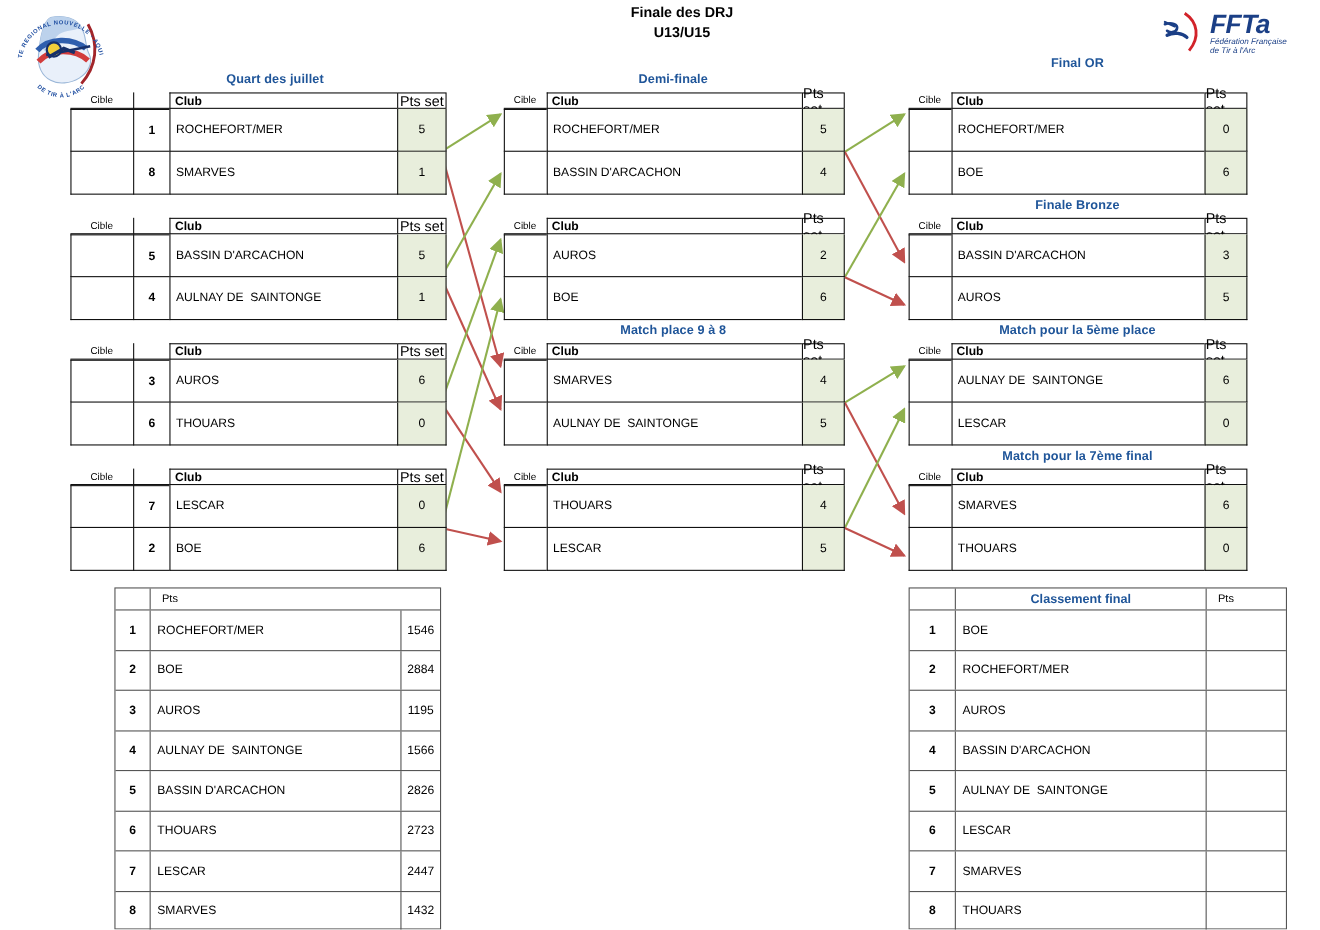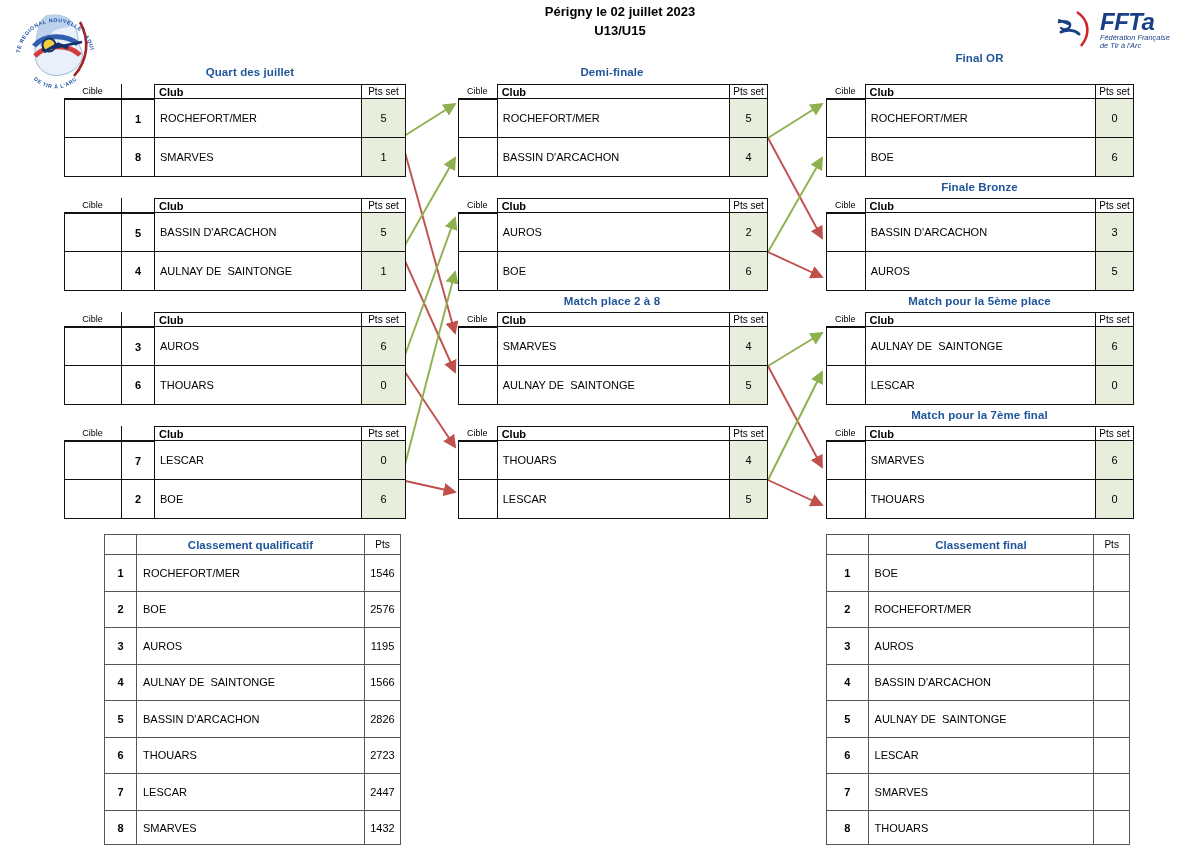--- a/index.html
+++ b/index.html
@@ -38,21 +38,21 @@
     border-left:1px solid #111;border-bottom:1px solid #111;box-sizing:border-box;
   }
   .m-head .h-club{
     border-left:1.6px solid #111;border-top:1.6px solid #111;
     border-bottom:1.6px solid #111;
     font-weight:bold;font-size:11px;display:flex;align-items:center;
     padding-left:4px;box-sizing:border-box;
   }
   .m-head .h-pts{
     border:1.6px solid #111;border-left:1px solid #111;
-    font-size:10px;display:flex;align-items:center;justify-content:center;
+    font-size:13px;display:flex;align-items:center;justify-content:center;
     box-sizing:border-box;
   }
   .m-row{display:flex;height:39px;font-size:11px;}
   .m-row .c-cible{
     border-left:1.6px solid #111;border-bottom:1.6px solid #111;
     box-sizing:border-box;
   }
   .m-row .c-seed{
     border-left:1px solid #111;border-bottom:1.6px solid #111;
     font-weight:bold;display:flex;align-items:center;justify-content:center;
@@ -129,21 +129,21 @@
     <text font-size="5.3" font-weight="bold" fill="#1f4ea1" font-family="Liberation Sans, sans-serif" letter-spacing="0.6">
       <textPath href="#arcTop" startOffset="50%" text-anchor="middle">COMITE REGIONAL NOUVELLE - AQUITAINE</textPath>
     </text>
     <text font-size="5.3" font-weight="bold" fill="#1f4ea1" font-family="Liberation Sans, sans-serif" letter-spacing="0.6">
       <textPath href="#arcBot" startOffset="50%" text-anchor="middle">DE TIR À L'ARC</textPath>
     </text>
   </svg>
 </div>
 
 <div class="abs" id="header-titles">
-  <div class="t2">Périgny le 02 juillet 2023</div>
+  <div class="t1">Finale des DRJ</div>
   <div class="t3">U13/U15</div>
 </div>
 
 <div class="abs" id="ffta-logo">
   <svg viewBox="0 0 140 50" width="140" height="50">
     <path d="M22,10 C34,18 36,32 26,44" stroke="#d2232a" stroke-width="2.6" fill="none"></path>
     <path d="M4,20 C10,18 16,20 15,24 C14,28 8,28 6,26" stroke="#1b3f86" stroke-width="2.4" fill="none" stroke-linecap="round"></path>
     <path d="M6,30 C12,27 20,28 24,32" stroke="#1b3f86" stroke-width="3" fill="none" stroke-linecap="round"></path>
     <path d="M13,22 L4,18" stroke="#1b3f86" stroke-width="2" stroke-linecap="round"></path>
     <text x="45" y="28" font-size="24" font-weight="bold" font-style="italic" fill="#1b3f86" font-family="Liberation Sans, sans-serif" letter-spacing="-0.5">FFTa</text>
@@ -186,21 +186,21 @@
 
     <line x1="768" y1="480" x2="822" y2="372" stroke="#8fb04e" marker-end="url(#agreen)"></line>
     <line x1="768" y1="480" x2="822" y2="505" stroke="#c0504d" marker-end="url(#ared)"></line>
   </g>
 </svg>
 
 <div class="abs sect-title" style="left:100px;top:66px;width:300px;">Quart des juillet</div>
 <div class="abs sect-title" style="left:456px;top:66px;width:312px;">Demi-finale</div>
 <div class="abs sect-title" style="left:824px;top:52px;width:311px;">Final OR</div>
 <div class="abs sect-title" style="left:824px;top:181px;width:311px;">Finale Bronze</div>
-<div class="abs sect-title" style="left:456px;top:295px;width:312px;">Match place 2 à 8</div>
+<div class="abs sect-title" style="left:456px;top:295px;width:312px;">Match place 9 à 8</div>
 <div class="abs sect-title" style="left:824px;top:295px;width:311px;">Match pour la 5ème place</div>
 <div class="abs sect-title" style="left:824px;top:409px;width:311px;">Match pour la 7ème final</div>
 
 <div id="matches-root">
     <div class="match" style="left: 64px; top: 84px; width: 342px;">
       <div class="m-head">
         <div class="h-cible" style="width:57px">Cible</div>
         <div class="h-seed" style="width:33px"></div>
         <div class="h-club" style="width:207px">Club</div>
         <div class="h-pts" style="width:45px">Pts set</div>
@@ -412,33 +412,32 @@
         <div class="c-cible" style="width:45px"></div>
         <div class="c-club" style="width:268px">THOUARS</div>
         <div class="c-pts" style="width:45px">0</div>
       </div>
     </div>
   </div>
 
 <div class="rank" id="rank-qual" style="left:104px;top:534px;width:297px;height:311px;">
   <div class="r-head">
     <div class="rh-num" style="width:32px;"></div>
-    <div class="rh-title" style="width:228px;">Classement qualificatif</div>
     <div class="rh-pts" style="width:35px;">Pts</div>
   </div>
   <div id="rank-qual-rows">
       <div class="r-row">
         <div class="rc-num" style="width:32px">1</div>
         <div class="rc-club" style="width:228px">ROCHEFORT/MER</div>
         <div class="rc-pts" style="width:35px">1546</div>
       </div>
       <div class="r-row">
         <div class="rc-num" style="width:32px">2</div>
         <div class="rc-club" style="width:228px">BOE</div>
-        <div class="rc-pts" style="width:35px">2576</div>
+        <div class="rc-pts" style="width:35px">2884</div>
       </div>
       <div class="r-row">
         <div class="rc-num" style="width:32px">3</div>
         <div class="rc-club" style="width:228px">AUROS</div>
         <div class="rc-pts" style="width:35px">1195</div>
       </div>
       <div class="r-row">
         <div class="rc-num" style="width:32px">4</div>
         <div class="rc-club" style="width:228px">AULNAY DE  SAINTONGE</div>
         <div class="rc-pts" style="width:35px">1566</div>
@@ -459,21 +458,21 @@
         <div class="rc-pts" style="width:35px">2447</div>
       </div>
       <div class="r-row">
         <div class="rc-num" style="width:32px">8</div>
         <div class="rc-club" style="width:228px">SMARVES</div>
         <div class="rc-pts" style="width:35px">1432</div>
       </div>
     </div>
 </div>
 
-<div class="rank" id="rank-final" style="left:826px;top:534px;width:304px;height:311px;">
+<div class="rank" id="rank-final" style="left:826px;top:534px;width:344px;height:311px;">
   <div class="r-head">
     <div class="rh-num" style="width:42px;"></div>
     <div class="rh-title" style="width:228px;">Classement final</div>
     <div class="rh-pts" style="width:35px;">Pts</div>
   </div>
   <div id="rank-final-rows">
       <div class="r-row">
         <div class="rc-num" style="width:42px">1</div>
         <div class="rc-club" style="width:228px">BOE</div>
         <div class="rc-pts" style="width:35px"></div>

